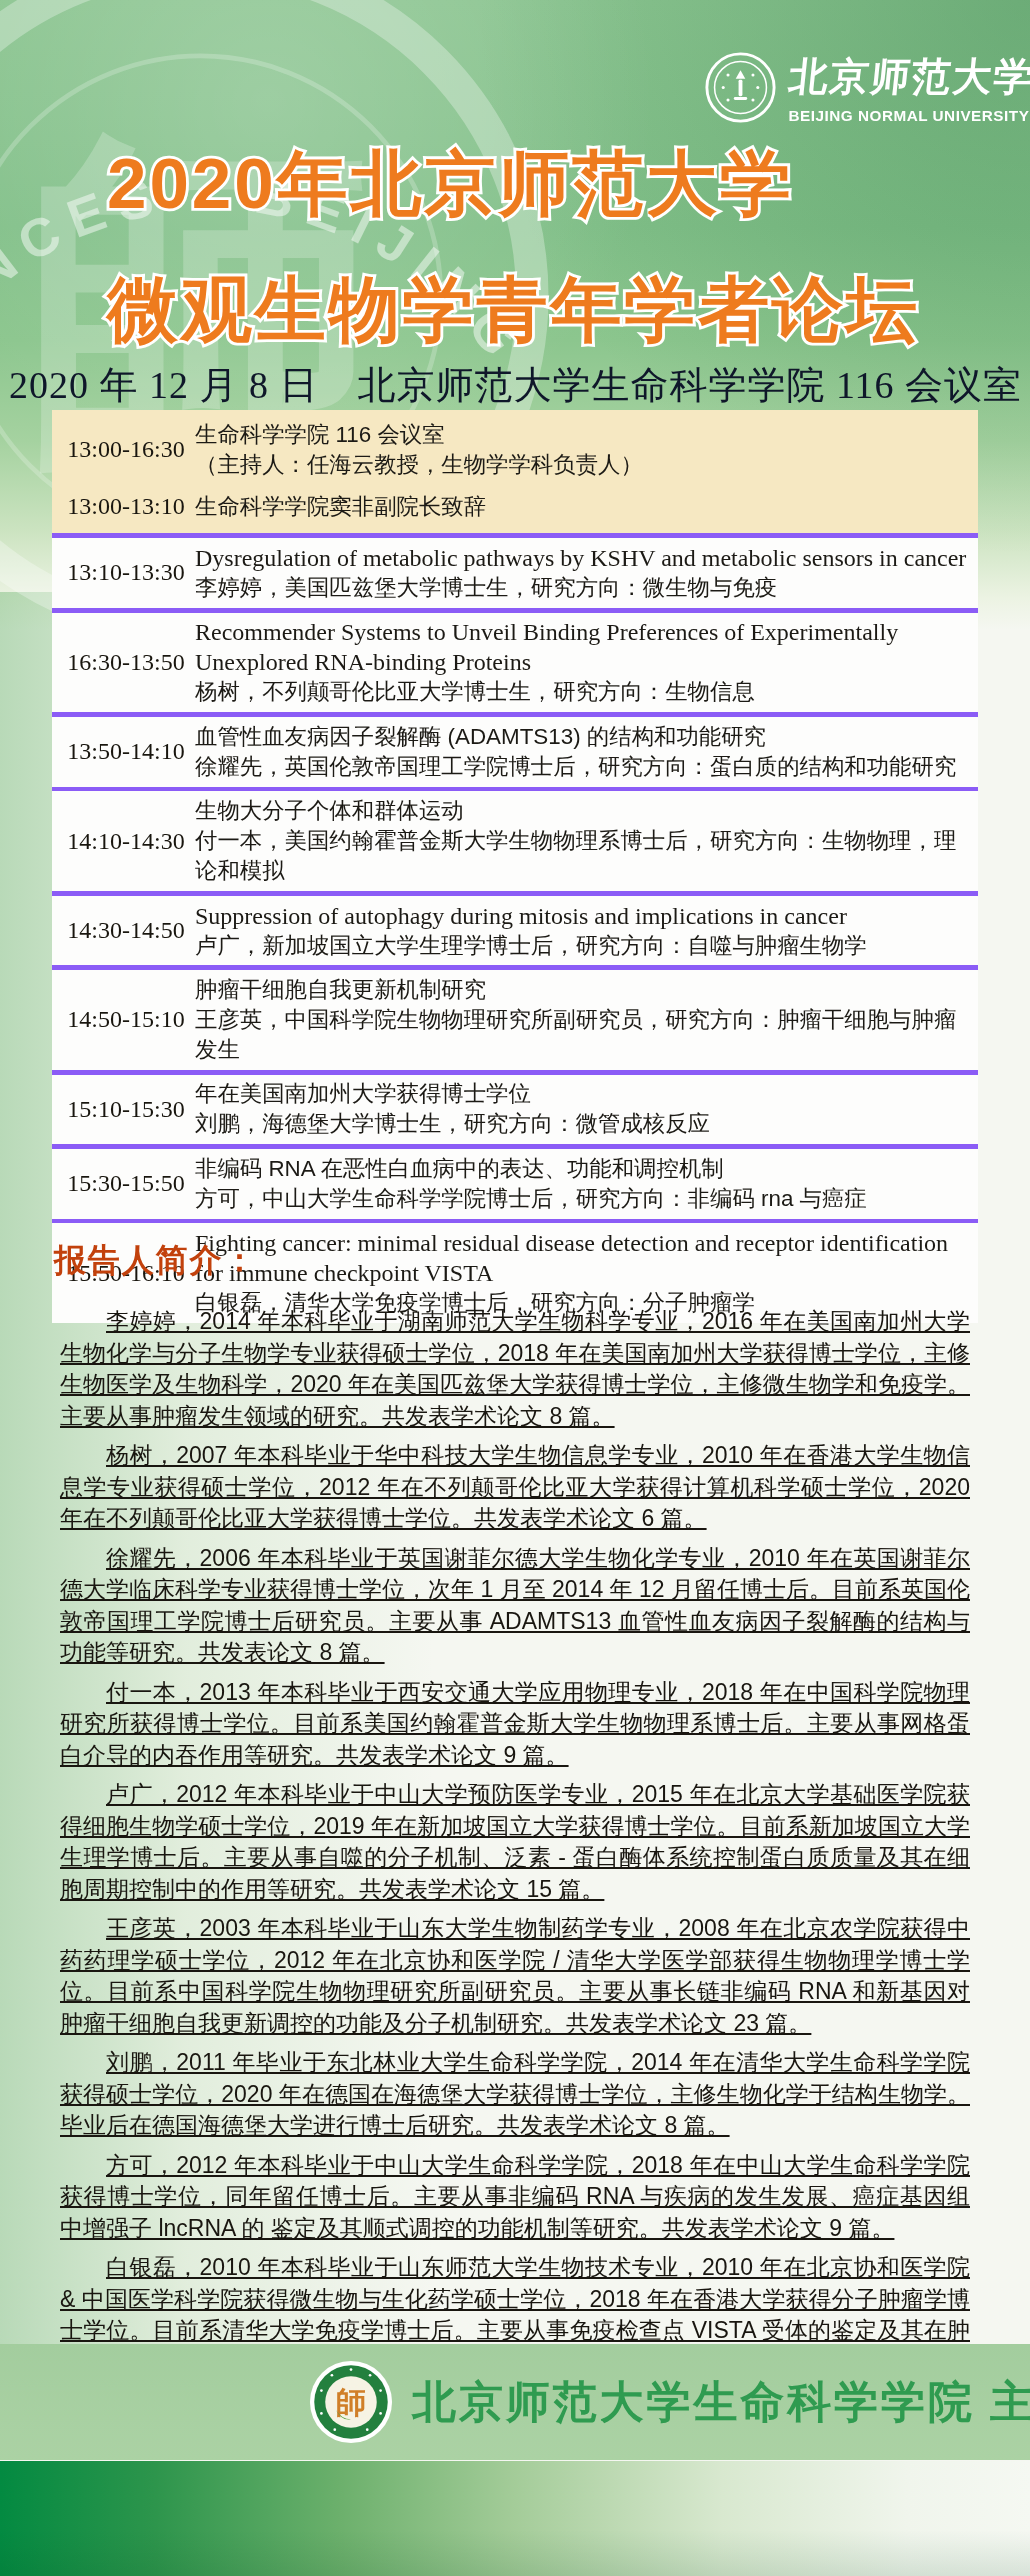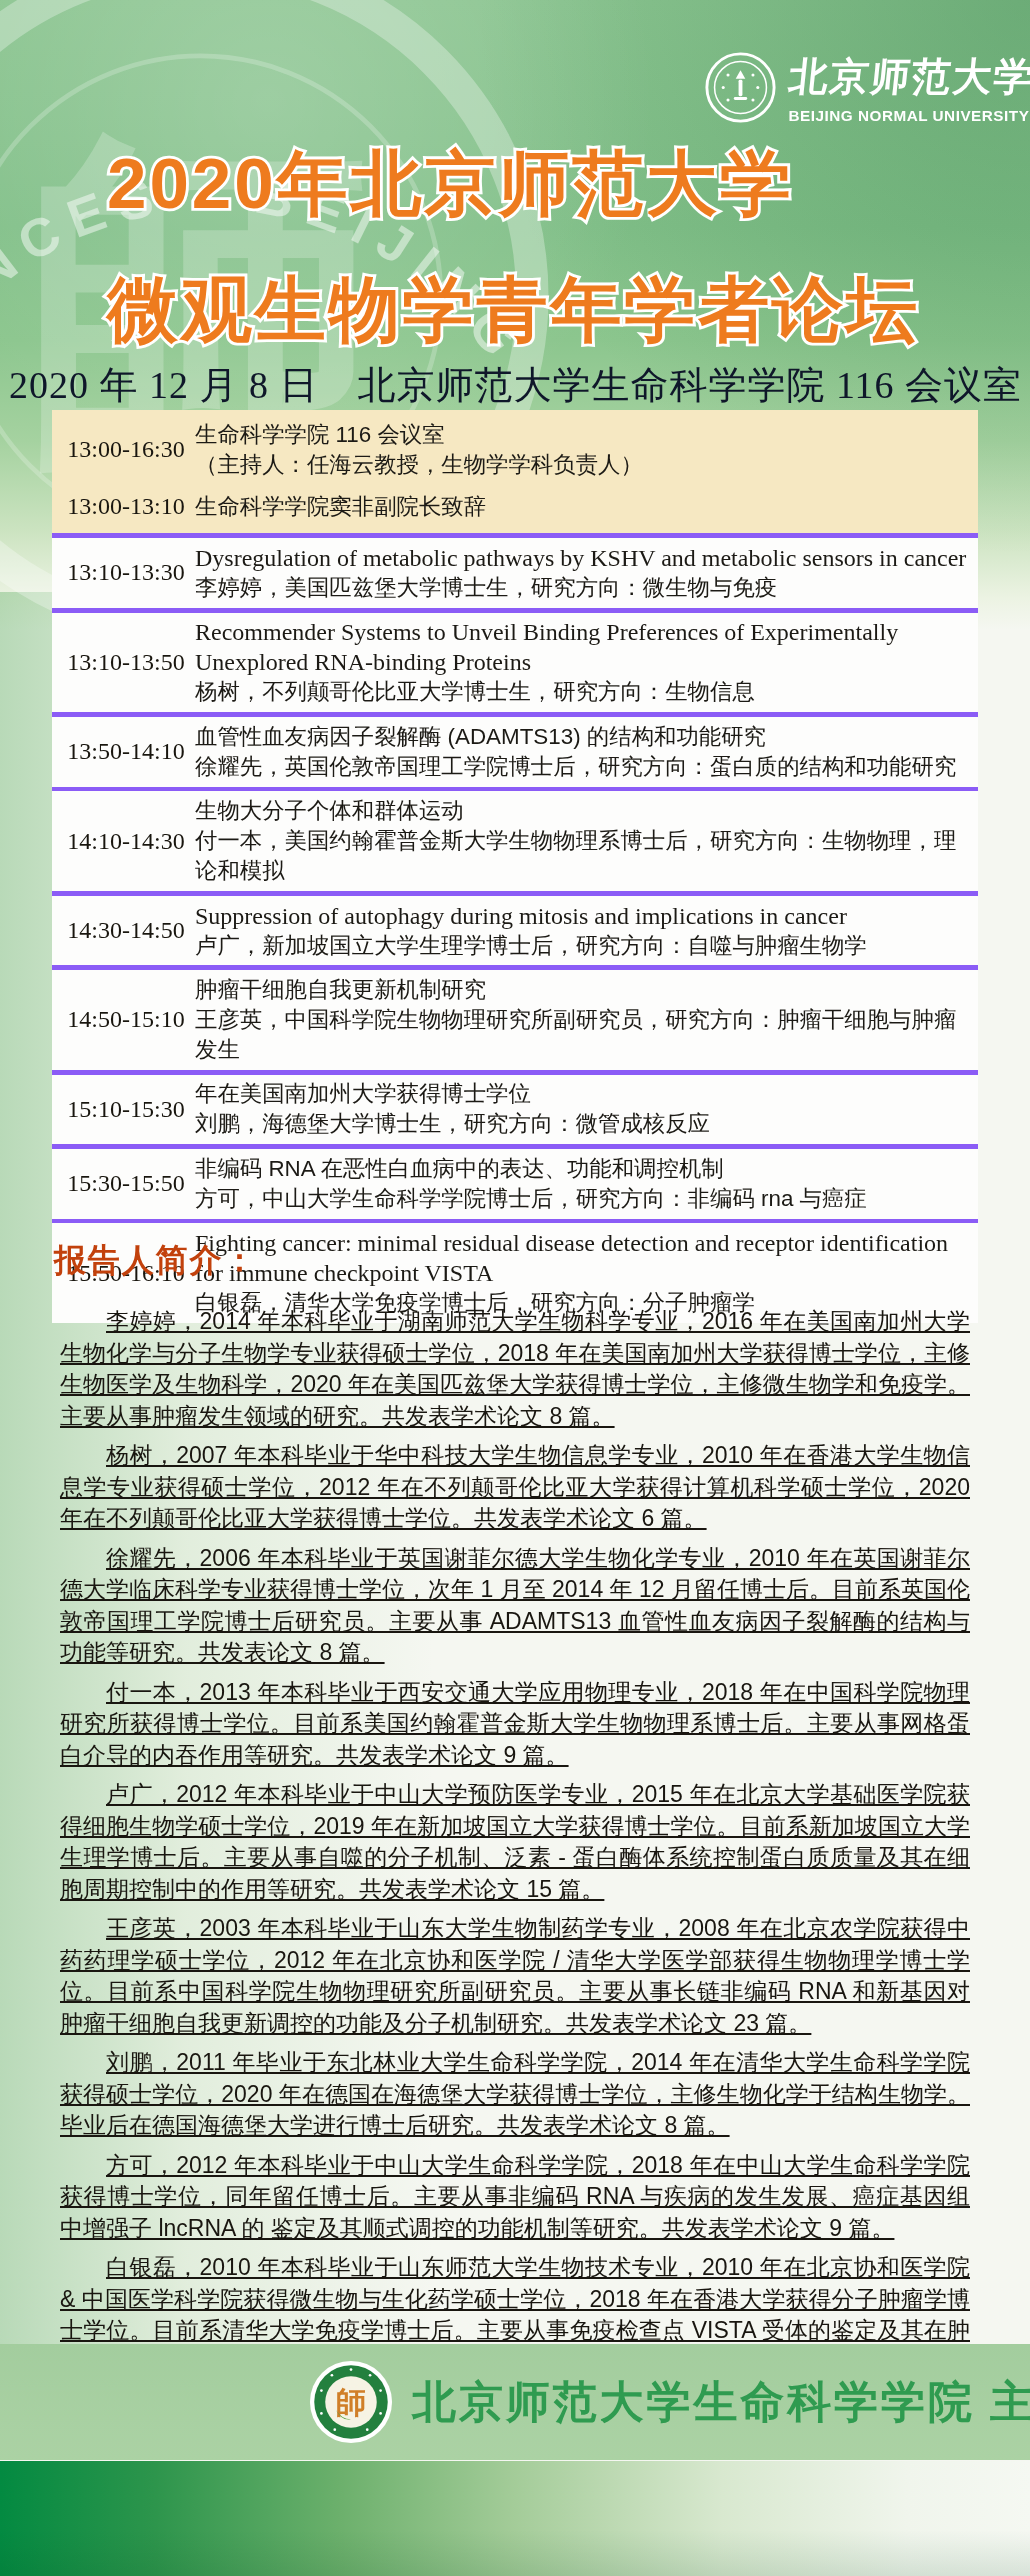--- a/index.html
+++ b/index.html
@@ -117,21 +117,21 @@
         </div>
       </div>
       <div class="row white">
         <div class="time">13:10-13:30</div>
         <div class="content">
           <div class="line en">Dysregulation of metabolic pathways by KSHV and metabolic sensors in cancer</div>
           <div class="line zh">李婷婷，美国匹兹堡大学博士生，研究方向：微生物与免疫</div>
         </div>
       </div>
       <div class="row white">
-        <div class="time">13:10-13:50</div>
+        <div class="time">16:30-13:50</div>
         <div class="content">
           <div class="line en">Recommender Systems to Unveil Binding Preferences of Experimentally Unexplored RNA-binding Proteins</div>
           <div class="line zh">杨树，不列颠哥伦比亚大学博士生，研究方向：生物信息</div>
         </div>
       </div>
       <div class="row white">
         <div class="time">13:50-14:10</div>
         <div class="content">
           <div class="line zh">血管性血友病因子裂解酶 (ADAMTS13) 的结构和功能研究</div>
           <div class="line zh">徐耀先，英国伦敦帝国理工学院博士后，研究方向：蛋白质的结构和功能研究</div>

